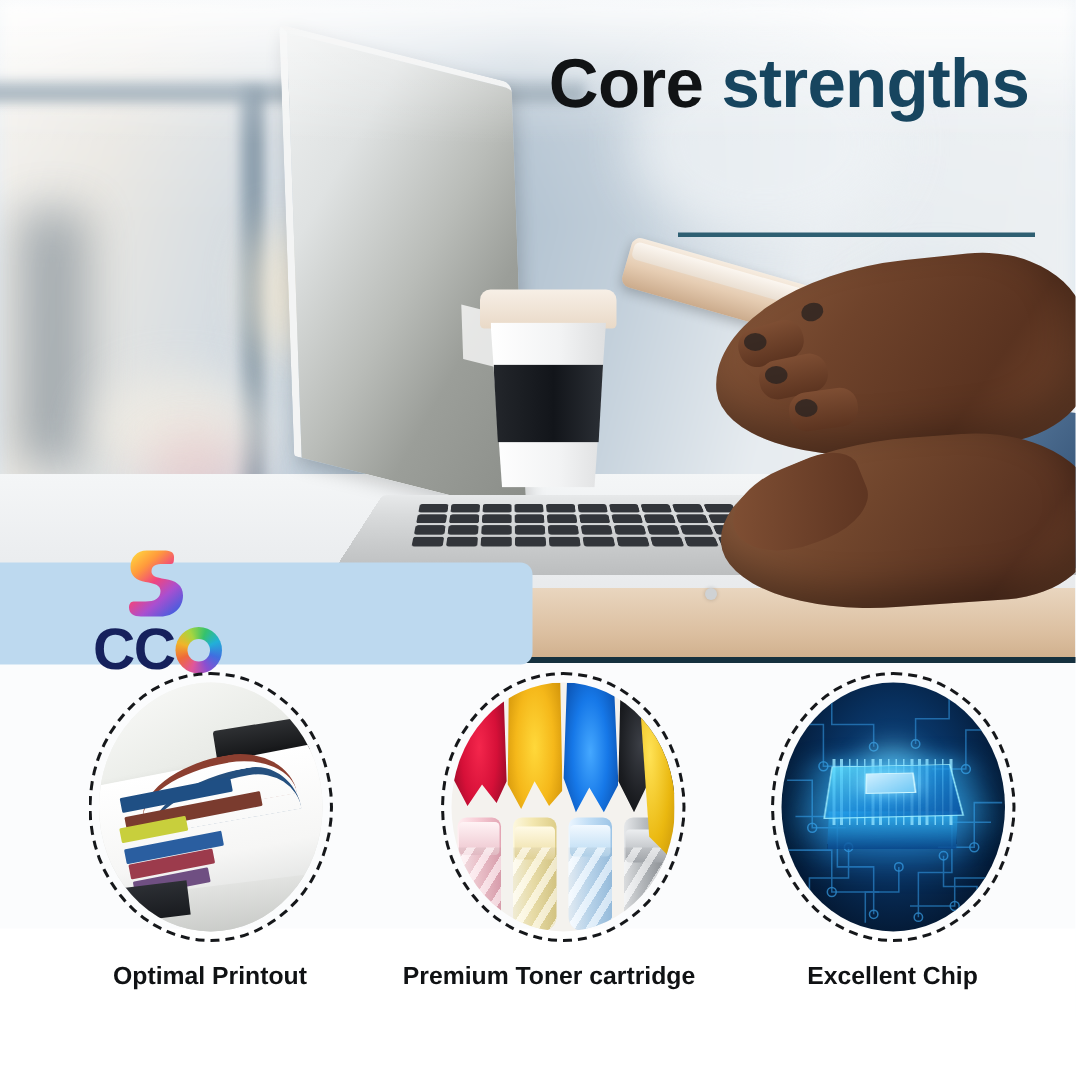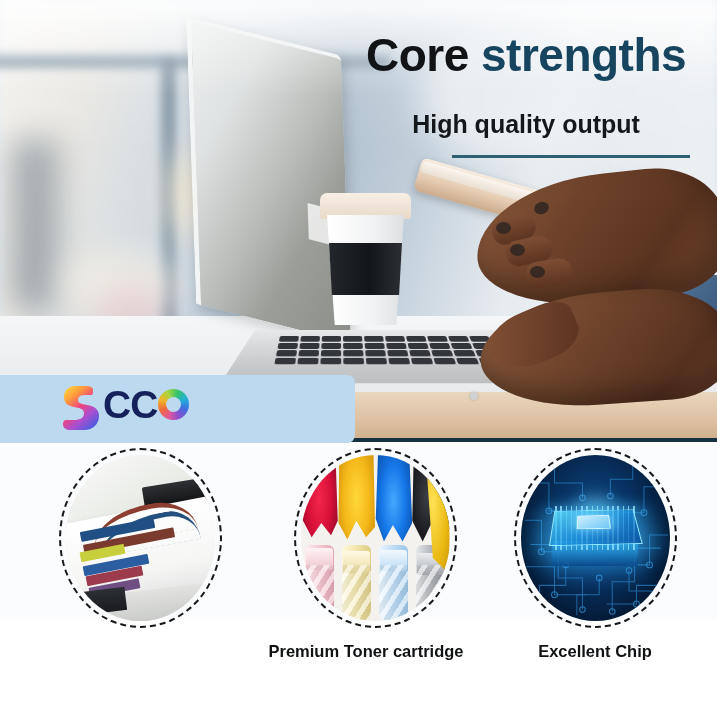--- a/index.html
+++ b/index.html
@@ -184,21 +184,21 @@
     position:absolute; left:452px; top:155px; width:238px; height:3px;
     background:#2e5f72;
   }
 
   
   .logo-banner {
     position:absolute; left:0; top:375px; width:355px; height:68px;
     background:#bdd9ef; border-radius:0 8px 8px 0;
     display:flex; align-items:center;
   }
-  .logo { display:flex; align-items:baseline; margin-left:62px; }
+  .logo { display:flex; align-items:baseline; margin-left:62px;flex-direction:column; }
   .logo-s {
     width:40px; height:46px; position:relative; margin-right:1px;
     align-self:center; margin-bottom:2px;
   }
   .logo-s svg { display:block; }
   .logo-txt {
     font-size:39px; font-weight:bold; color:#16215c;
     letter-spacing:-1px; line-height:1; display:flex; align-items:center;
   }
   .logo-o {
@@ -449,21 +449,20 @@
     <div class="hand-bottom"></div>
     <div class="thumb"></div>
 
     <div class="hero-vignette"></div>
   </div>
   <div class="hero-rule"></div>
 
   <div class="title">
     <span class="w1">Core</span><span> </span><span class="w2">strengths</span>
   </div>
-  <div class="subtitle">High quality output</div>
   <div class="sub-underline"></div>
 
   <div class="logo-banner">
     <div class="logo">
       <span class="logo-s">
         <svg width="40" height="46" viewBox="0 0 40 46">
           <defs>
             <linearGradient id="sg" x1="0.15" y1="0" x2="0.85" y2="1">
               <stop offset="0%" stop-color="#ffd23f"></stop>
               <stop offset="22%" stop-color="#ff9a3c"></stop>
@@ -499,20 +498,21 @@
           <div class="bar b1"></div>
           <div class="bar b2"></div>
           <div class="bar b3"></div>
           <div class="bar b4"></div>
           <div class="bar b5"></div>
           <div class="bar b6"></div>
           <div class="tray"></div>
           <div class="tray-dark"></div>
         </div>
       </div>
+      <div class="feat-label">Optimal Printout</div>
     </div>
 
     <div class="feature feat-3">
       <div class="circle-wrap">
         <div class="circle-img c3">
           <svg class="traces" viewBox="0 0 160 176" preserveAspectRatio="none">
             <g stroke="#2f8fd6" stroke-width="1.1" fill="none" opacity="0.85">
               <path d="M4 30 H30 V60 H54"></path>
               <path d="M4 70 H22 V104 H46"></path>
               <path d="M2 120 H36 V150 H70"></path>

